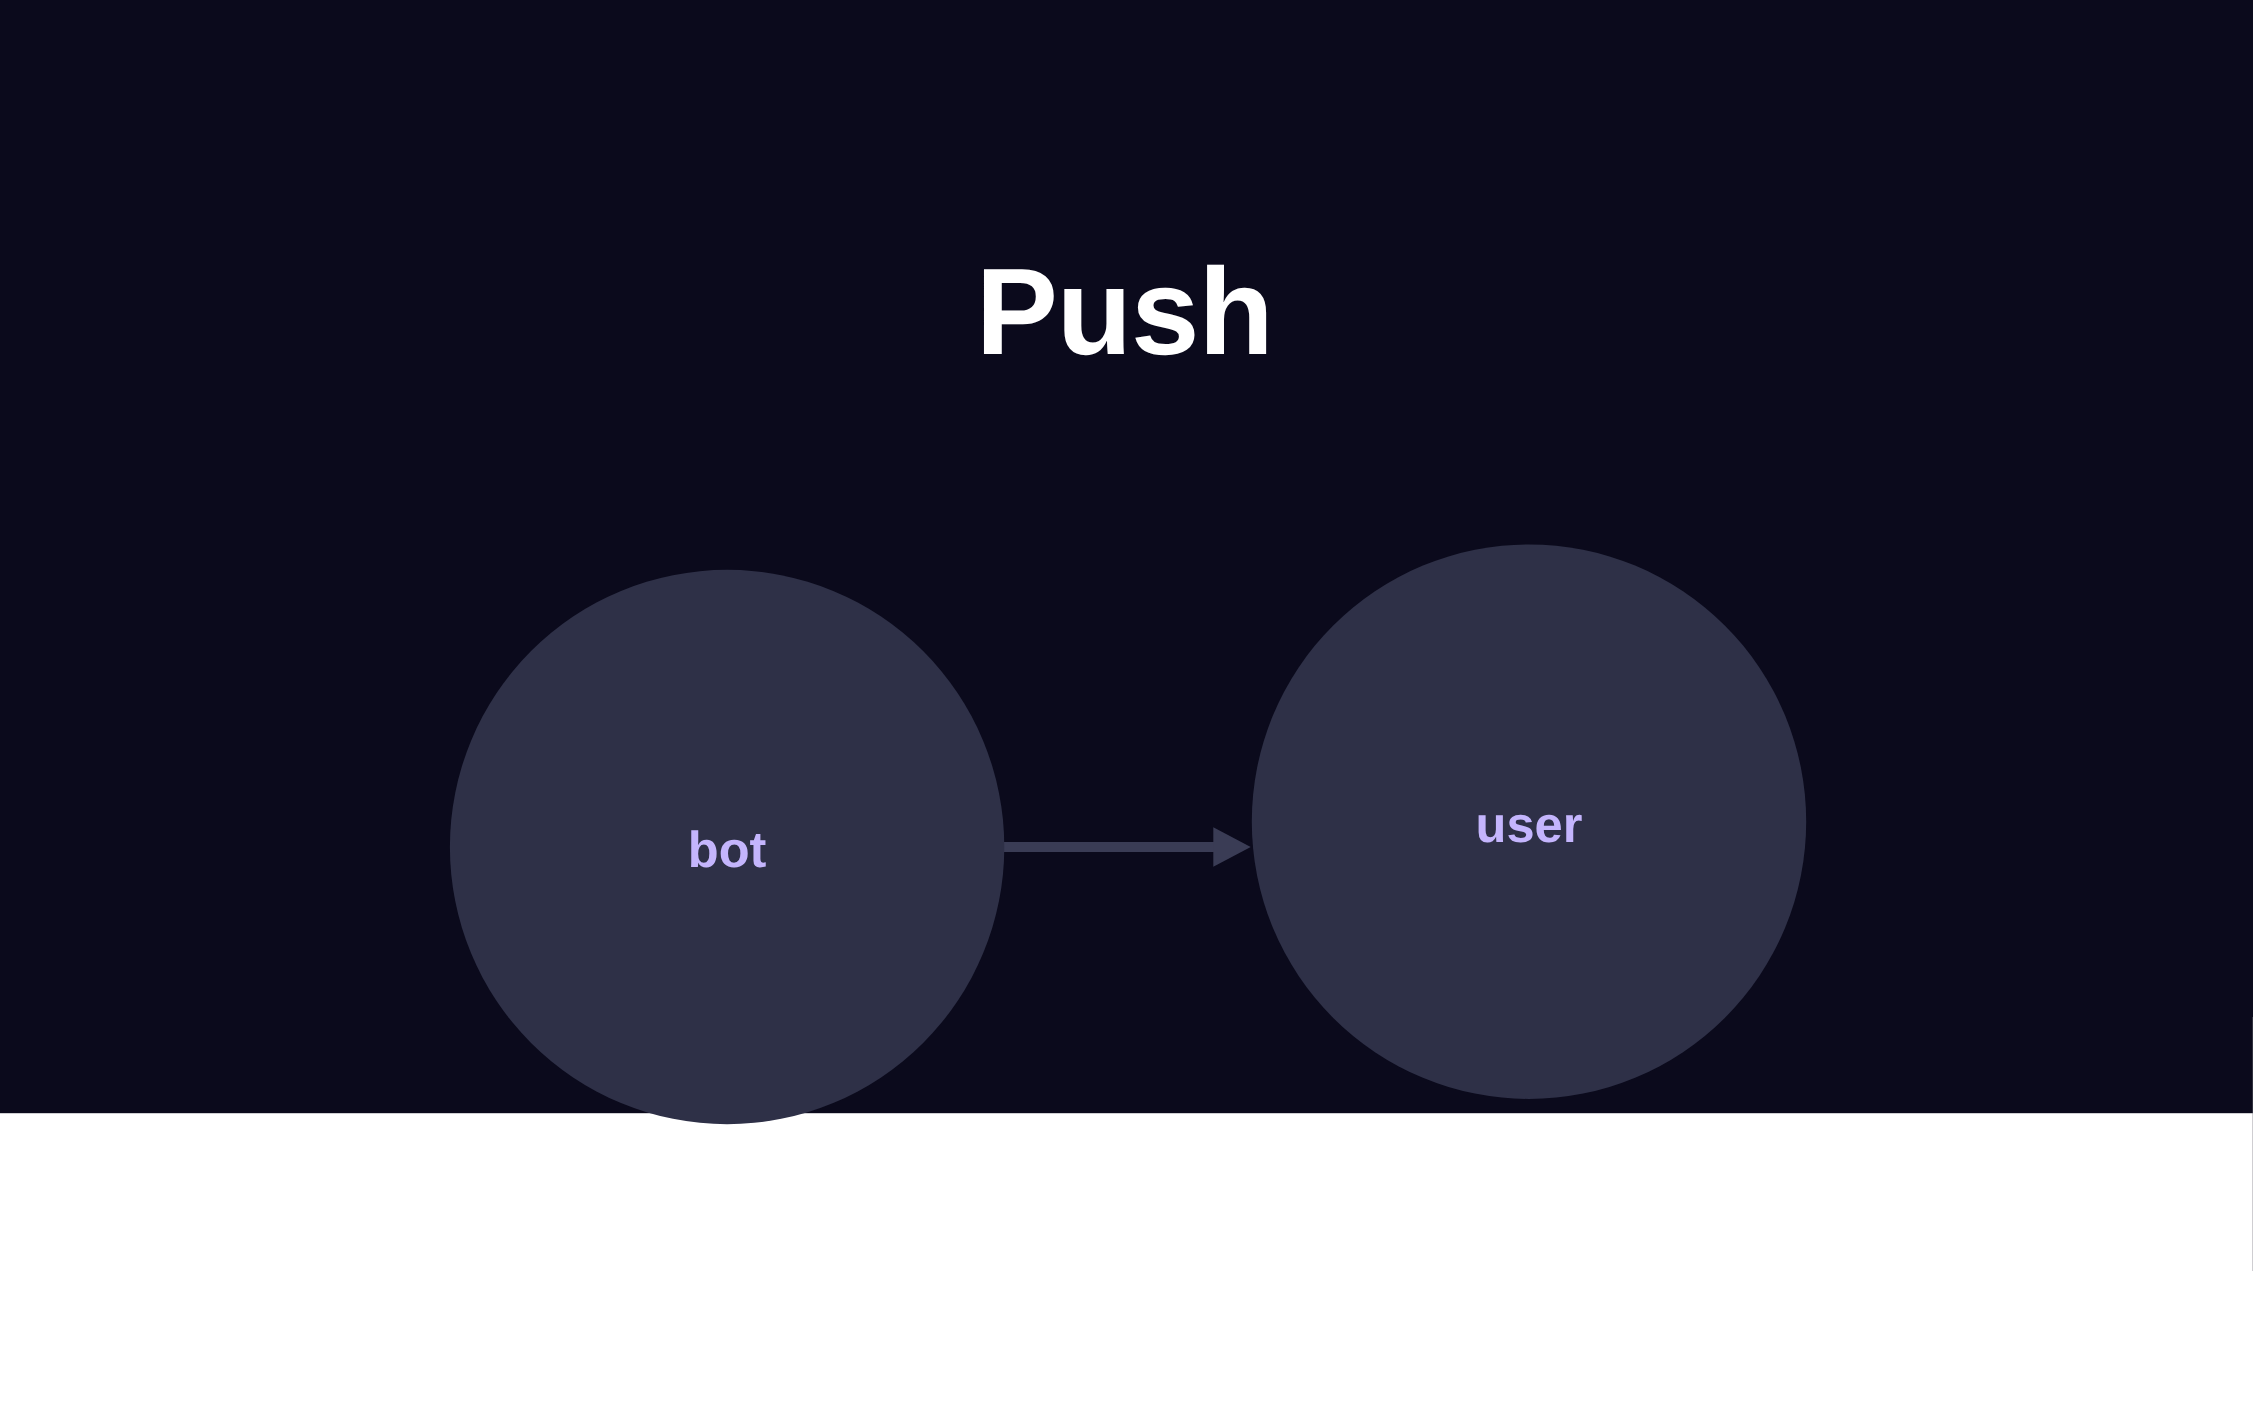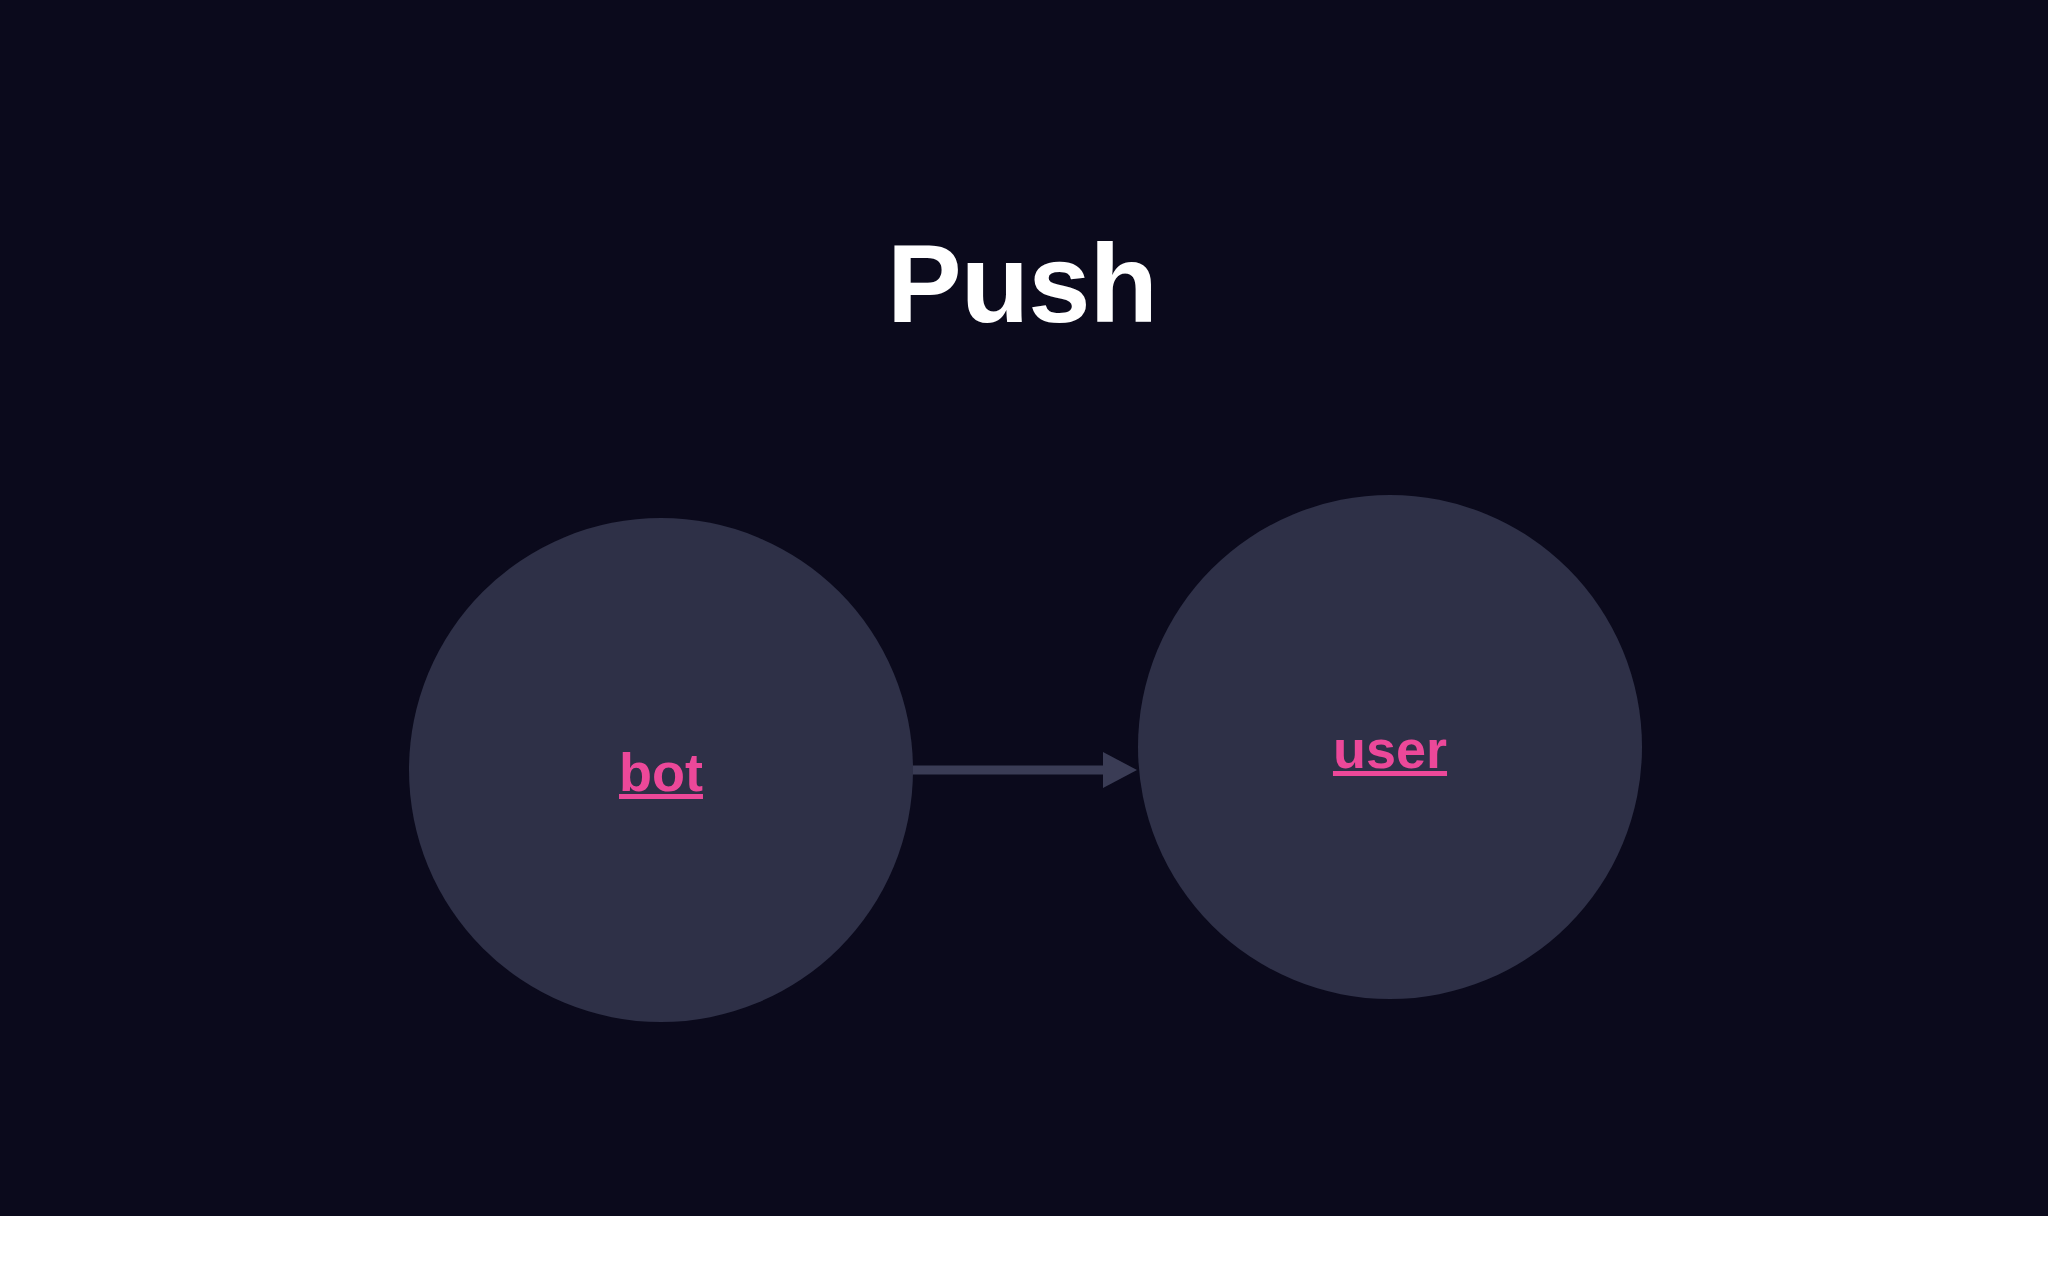--- a/index.html
+++ b/index.html
@@ -8,21 +8,21 @@
   }
   body {
     width: 2048px;
     height: 1280px;
     overflow: hidden;
     font-family: "Liberation Sans", sans-serif;
   }
   #canvas {
     position: relative;
     width: 2048px;
-    height: 1216px;
+    height: 1012px;
     background: #0b0a1c;
   }
   .diagram-title {
     position: absolute;
     left: 0;
     top: 228px;
     width: 2048px;
     text-align: center;
     color: #ffffff;
     font-family: "Liberation Sans", sans-serif;
@@ -38,30 +38,29 @@
     position: absolute;
     width: 504px;
     height: 504px;
     border-radius: 50%;
     background: #2e3047;
     display: flex;
     align-items: center;
     justify-content: center;
   }
   .node-label {
-    color: #ec4899;
+    color: #c4b5fd;
     font-family: "Liberation Sans", sans-serif;
-    font-size: 54px;
+    font-size: 46px;
     font-weight: 700;
     line-height: 1.0;
     letter-spacing: 0px;
     white-space: nowrap;
     
     transform: translateY(2px);
-    text-decoration: underline;
   }
   #node-bot {
     left: 409px;
     top: 518px;
   }
   #node-user {
     left: 1138px;
     top: 495px;
   }
   .edge-layer {

